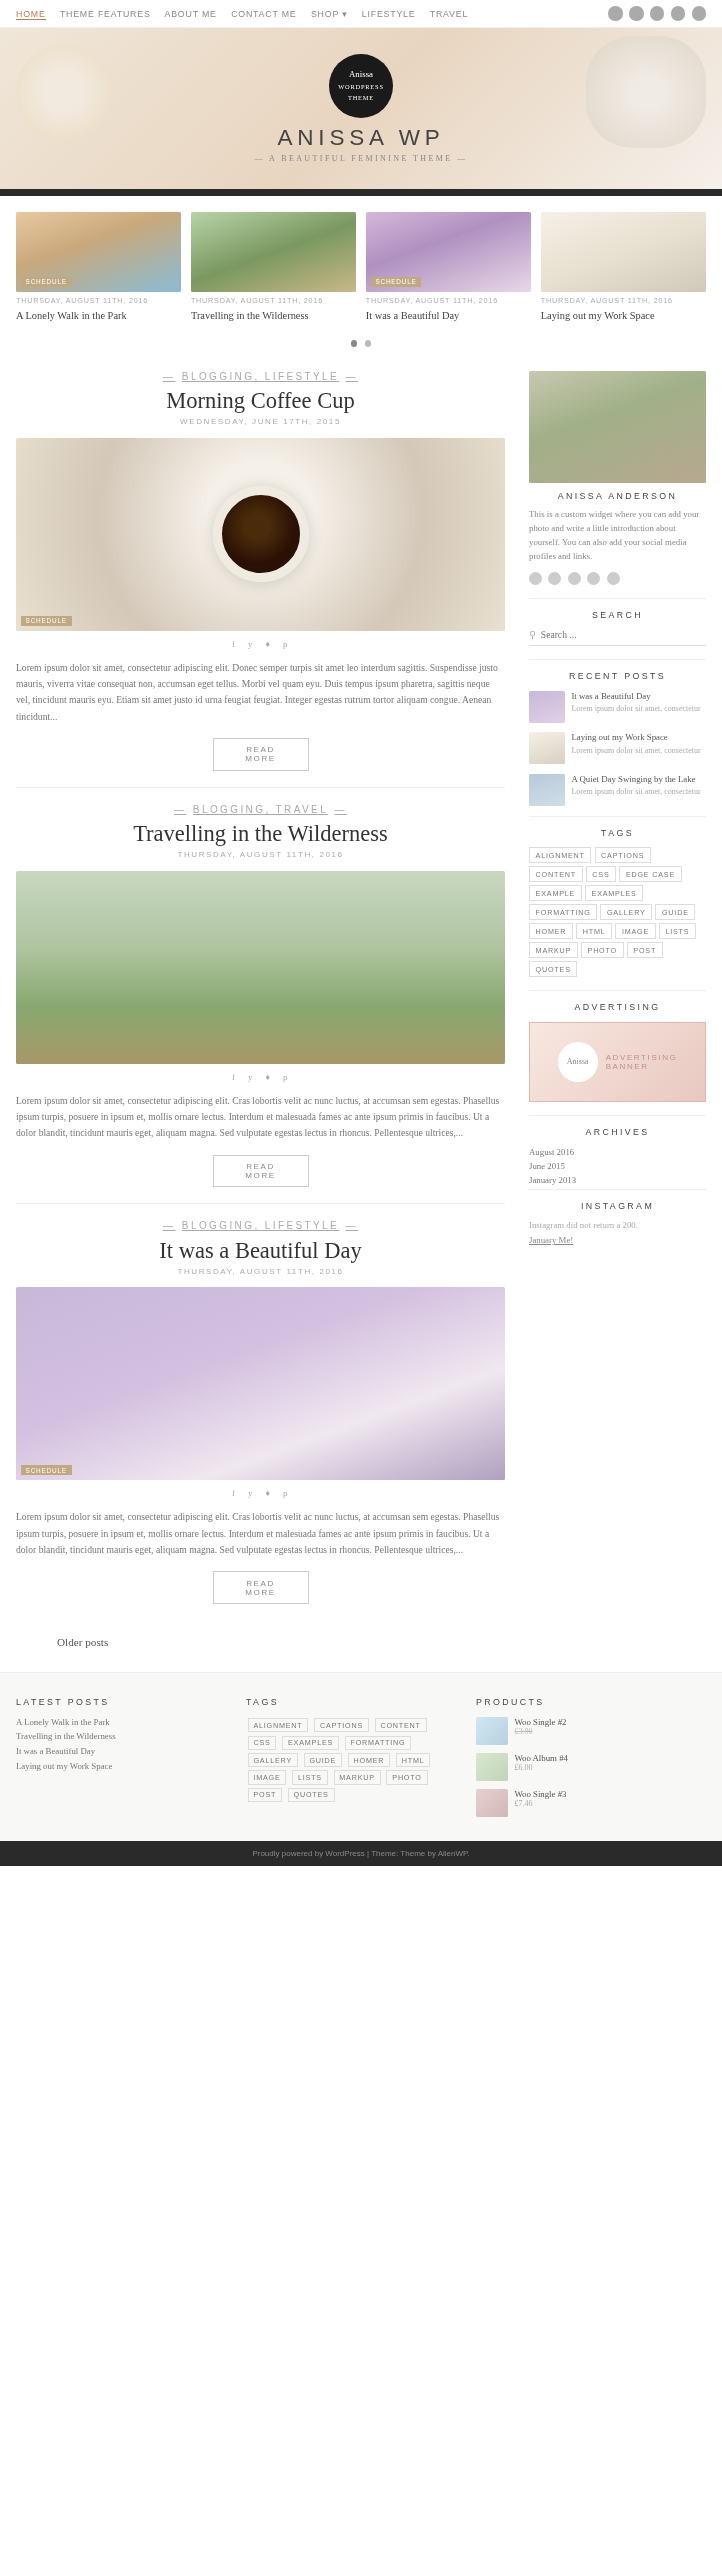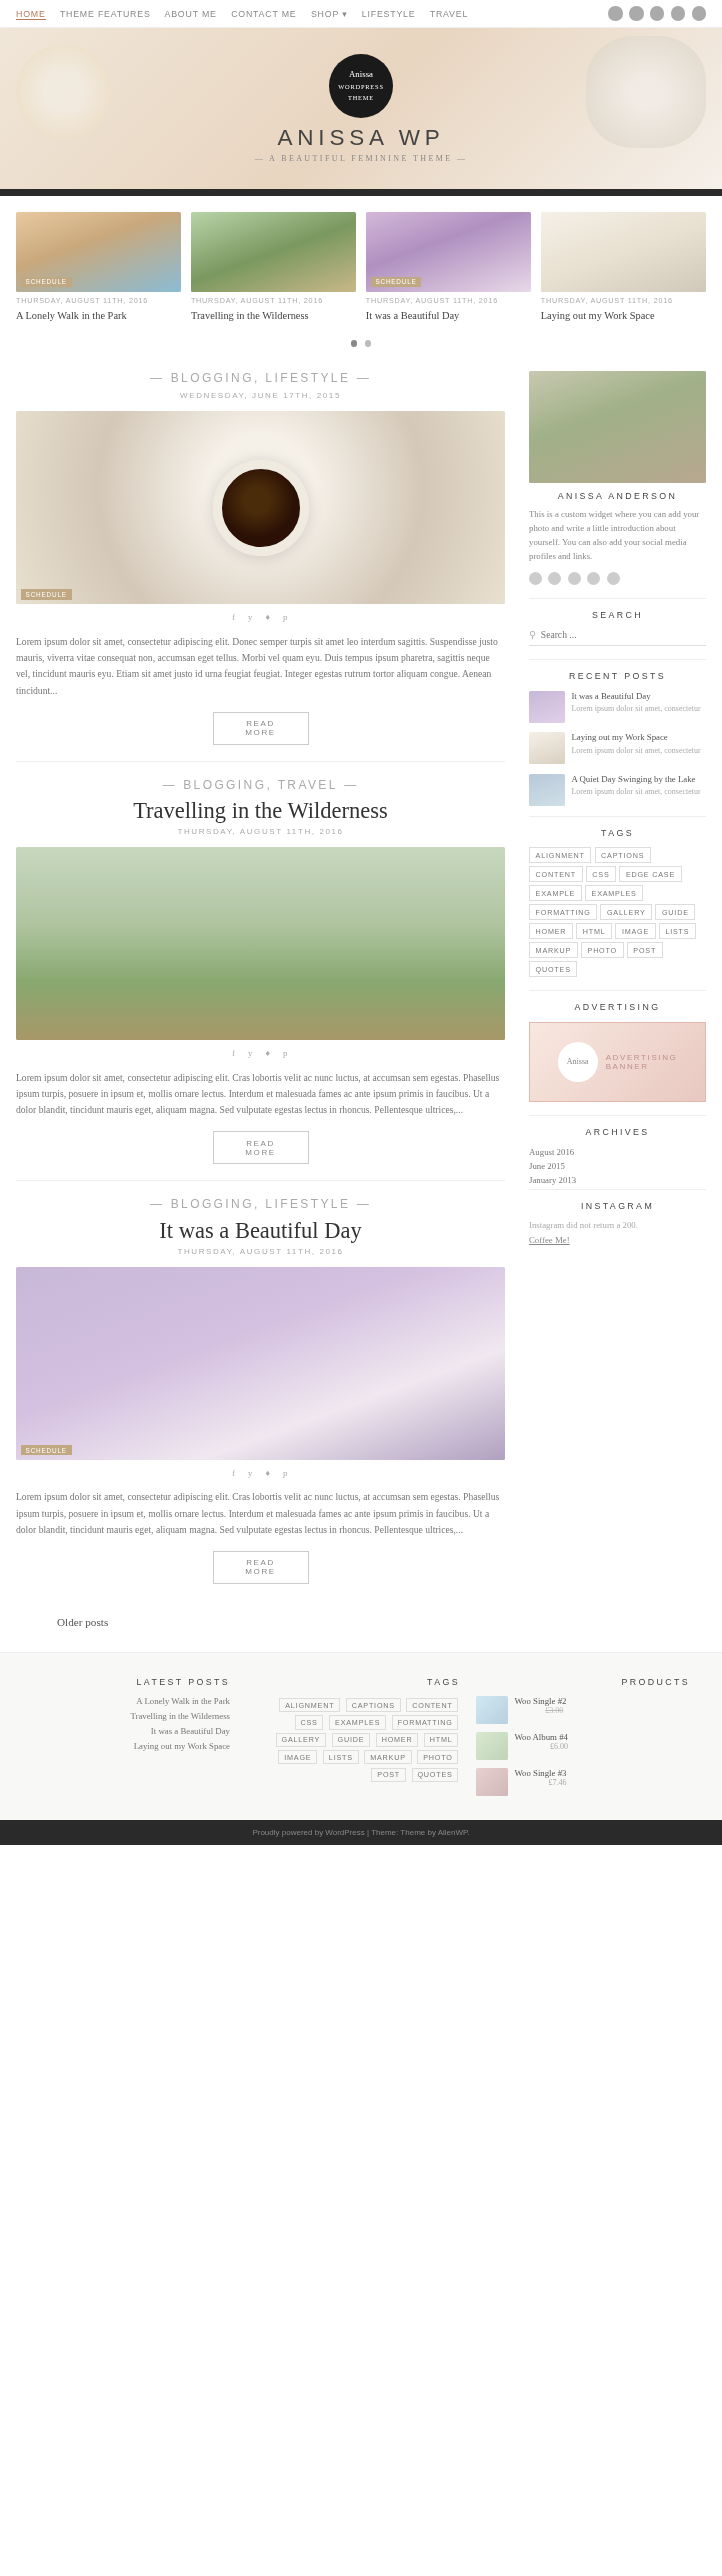--- a/index.html
+++ b/index.html
@@ -138,27 +138,28 @@
       display: flex;
       gap: 0;
       padding: 0 16px;
     }
     .content-area { flex: 1; padding-right: 24px; }
     .sidebar { width: 177px; flex-shrink: 0; }
 
     
     .post-separator {
       text-align: center;
-      font-size: 12px;
+      font-size: 10px;
       letter-spacing: 2.4px;
       text-transform: uppercase;
       color: #aaa;
       font-family: Arial, sans-serif;
       margin: 16px 0 6.4px;
       position: relative;
+      text-decoration: underline;
     }
     .post-separator::before, .post-separator::after {
       content: '—';
       margin: 0 6.4px;
     }
     .post-title-main {
       text-align: center;
       font-family: Georgia, serif;
       font-size: 22.5px;
       color: #333;
@@ -352,21 +353,20 @@
     .instagram-text { font-size: 8.8px; color: #aaa; margin-bottom: 4.8px; }
     .instagram-follow { font-size: 8.8px; color: #888; text-decoration: underline; cursor: pointer; }
 
     
     .footer-widgets {
       background: #f8f8f6;
       border-top: 0.8px solid #eee;
       display: flex;
       gap: 0;
       padding: 24px 16px 16px;
-      text-align: right;
     }
     .footer-widget { flex: 1; padding-right: 16px; }
     .footer-widget-title {
       font-size: 8.8px;
       letter-spacing: 2.4px;
       text-transform: uppercase;
       color: #444;
       font-family: Arial, sans-serif;
       margin-bottom: 9.6px;
     }
@@ -470,20 +470,21 @@
 <div class="slider-dots">
   <span class="dot active"></span>
   <span class="dot"></span>
 </div>
 
 <div class="main-container">
 
   <div class="content-area">
 
     <div class="post-separator">BLOGGING, LIFESTYLE</div>
+    <h2 class="post-title-main">Morning Coffee Cup</h2>
     <div class="post-date">WEDNESDAY, JUNE 17TH, 2015</div>
     <div class="post-img post-img-coffee">
       <div class="coffee-cup"></div>
       <span class="slide-badge">SCHEDULE</span>
     </div>
     <div class="post-social">f &nbsp; y &nbsp; ♦ &nbsp; p</div>
     <p class="post-content">Lorem ipsum dolor sit amet, consectetur adipiscing elit. Donec semper turpis sit amet leo interdum sagittis. Suspendisse justo mauris, viverra vitae consequat non, accumsan eget tellus. Morbi vel quam eyu. Duis tempus ipsum pharetra, sagittis neque vel, tincidunt mauris eyu. Etiam sit amet justo id urna feugiat feugiat. Integer egestas rutrum tortor aliquam congue. Aenean tincidunt...</p>
     <button class="read-more-btn">READ MORE</button>
 
     <hr class="post-divider">
@@ -586,21 +587,21 @@
 
     <div class="sidebar-section-title">ARCHIVES</div>
     <div>
       <div class="archive-item">August 2016</div>
       <div class="archive-item">June 2015</div>
       <div class="archive-item">January 2013</div>
     </div>
 
     <div class="sidebar-section-title">INSTAGRAM</div>
     <div class="instagram-text">Instagram did not return a 200.</div>
-    <div class="instagram-follow">Coffee Me!</div>
+    <div class="instagram-follow">January Me!</div>
   </div>
 
 </div>
 
 <div class="footer-widgets">
   <div class="footer-widget">
     <div class="footer-widget-title">LATEST POSTS</div>
     <a class="footer-post-link">A Lonely Walk in the Park</a>
     <a class="footer-post-link">Travelling in the Wilderness</a>
     <a class="footer-post-link">It was a Beautiful Day</a>

